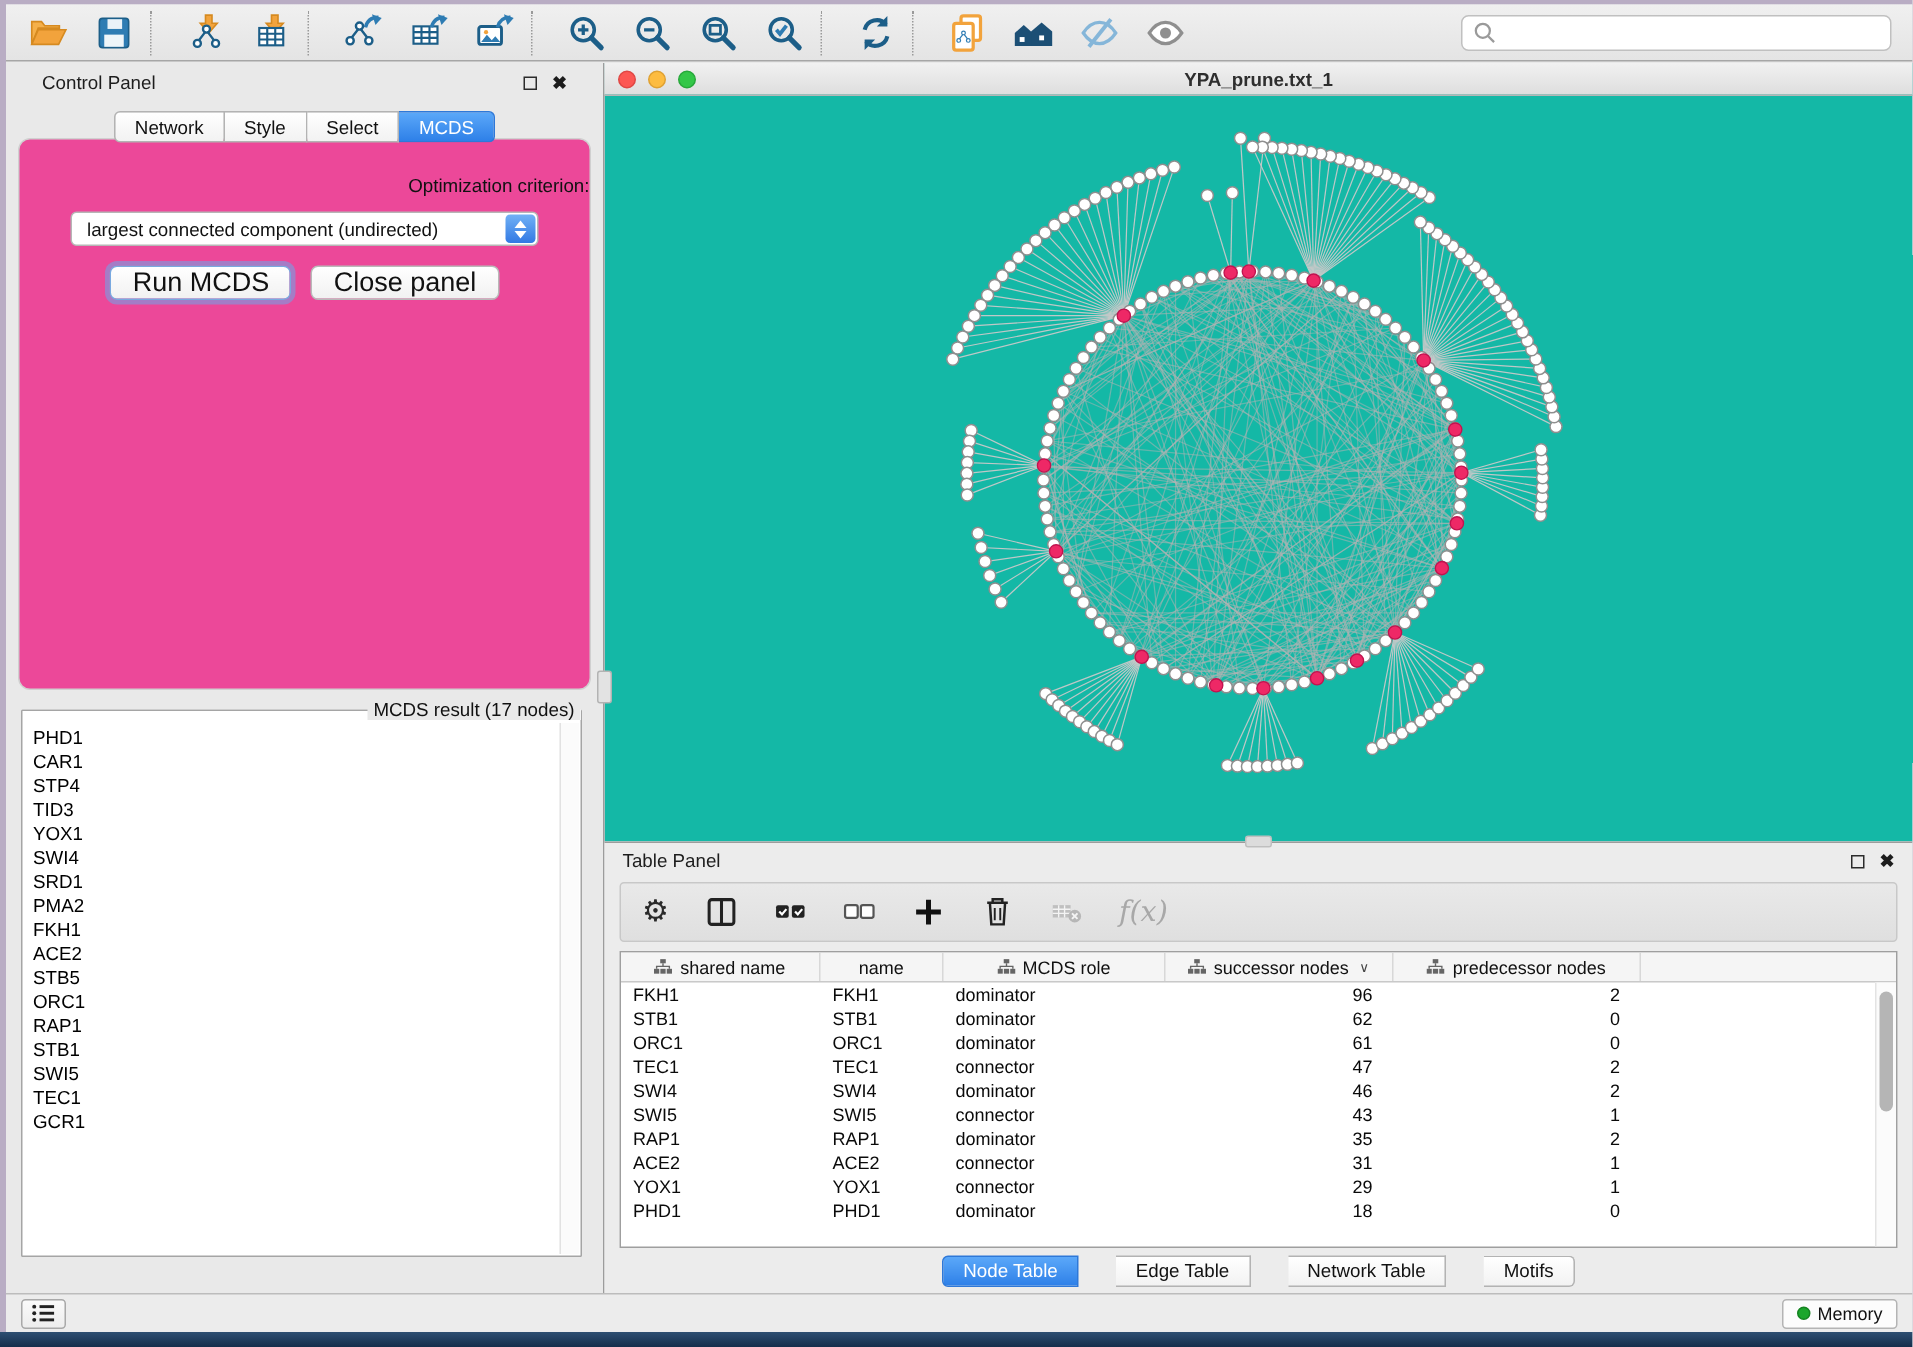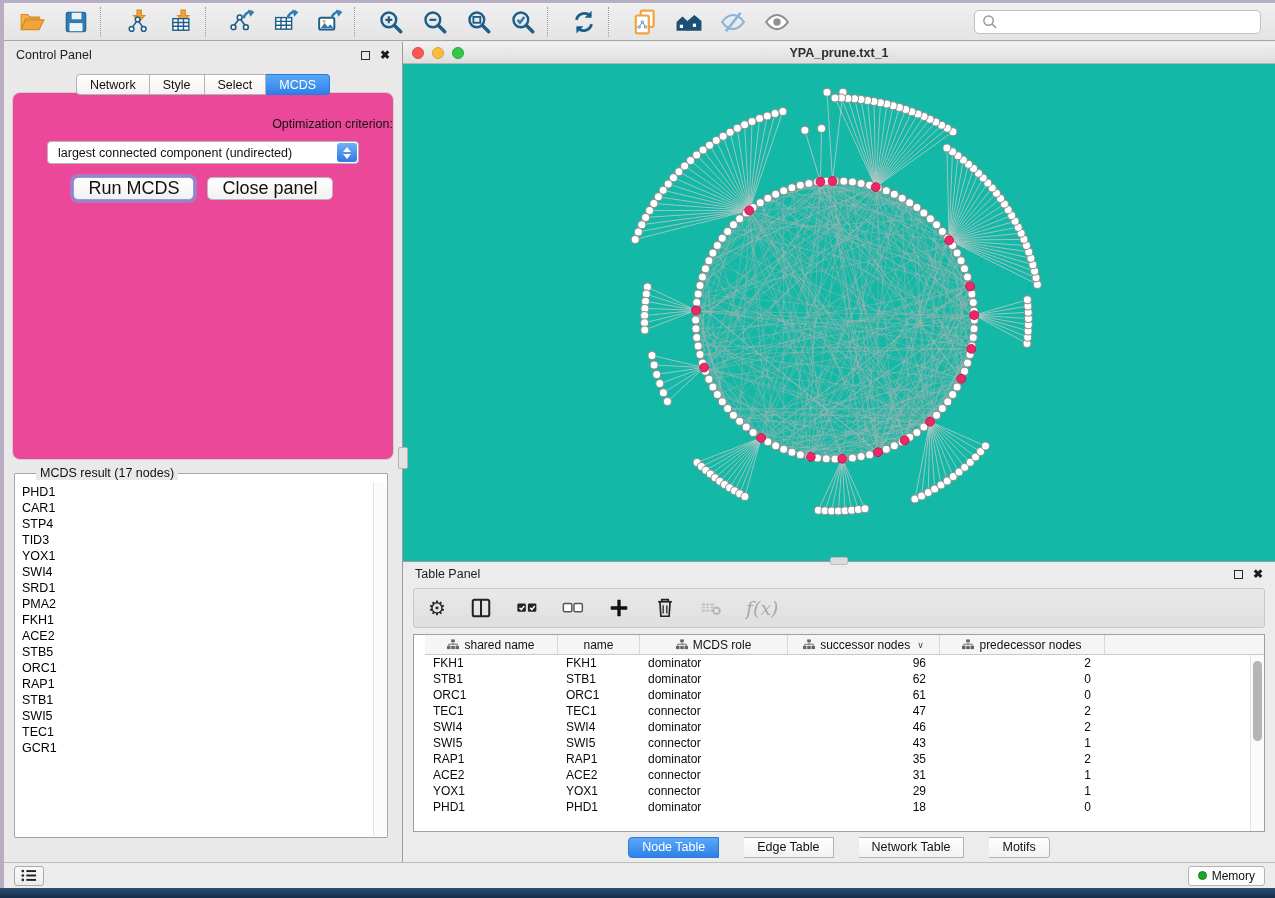--- a/index.html
+++ b/index.html
@@ -26,21 +26,21 @@
     font-family:"Liberation Sans",sans-serif; }
 
   
   .main { position:absolute; top:39px; left:0; right:0; bottom:26px; display:flex; }
 
   
   .control-panel { width:399px; position:relative; background:#e9e9e9;
     border-right:1px solid #9c9c9c; }
   .v-grip { position:absolute; right:-6px; top:405px; width:10px; height:22px;
     background:#e3e3e3; border:1px solid #b3b3b3; border-radius:2px; z-index:6; }
-  .cp-header { height:26px; display:flex; align-items:center; padding:0 12px;
+  .cp-header { height:26px; display:flex; align-items:center; padding:0 24px;
     font-size:12.5px; color:#1d1d1d; }
   .panel-icons { margin-left:auto; display:flex; align-items:center; gap:10px; }
   .float-icon { width:9px; height:9px; border:1.6px solid #2b2b2b; display:inline-block; }
   .close-icon { font-size:12px; font-weight:bold; color:#1c1c1c; line-height:1; }
   .cp-tabs { position:absolute; top:32px; left:0; right:0; display:flex;
     justify-content:center; z-index:3; height:21px; }
   .seg { height:21px; font-size:12.5px; padding:0 13px; display:flex; align-items:center;
     background:linear-gradient(#ffffff,#f2f2f2); border:1px solid #b3b3b3; border-left:none;
     color:#111; cursor:default; }
   .seg:first-child { border-left:1px solid #b3b3b3; border-radius:4px 0 0 4px; }
@@ -59,22 +59,22 @@
   .stepper i { width:0; height:0; border-left:4px solid transparent; border-right:4px solid transparent; }
   .stepper i.up { border-bottom:5px solid #fff; }
   .stepper i.down { border-top:5px solid #fff; }
   .cp-buttons { margin-top:13px; display:flex; justify-content:center; gap:13px; }
   .btn { height:23px; padding:0 14px; font-size:18px; color:#111;
     background:linear-gradient(#ffffff,#f1f1f1); border:1px solid #b9b9b9; border-radius:5px;
     display:flex; align-items:center; font-family:"Liberation Sans",sans-serif; }
   .btn.focus-ring { border-color:#79a9e0; box-shadow:0 0 0 3px rgba(108,168,235,.55); }
   .cp-result { position:absolute; top:424px; left:10px; width:374px; height:372px;
     border:1px solid #a5a5a5; background:#fff; border-radius:1px; padding:0; }
-  .cp-result legend { font-size:12.5px; color:#111; margin-left:21px; padding:0 4px;
-    background:#e9e9e9; }
+  .cp-result legend { font-size:12.5px; color:#111; margin-left:0; padding:0 4px;
+    background:#e9e9e9;text-align:right; }
   .result-list { position:absolute; left:1px; right:15px; top:2px; bottom:1px;
     overflow:hidden; text-align:left; padding:2px 0 0 6px; }
   .result-list div { font-size:12.5px; height:16px; line-height:16px; color:#000; }
   .result-scroll { position:absolute; right:1px; top:2px; bottom:1px; width:13px;
     background:#fbfbfb; border-left:1px solid #e2e2e2; }
 
   
   .right-col { flex:1; display:flex; flex-direction:column; min-width:0; }
   .network-view { height:519px; background:#14b8a6; display:flex; flex-direction:column; }
   .nv-titlebar { height:22px; background:linear-gradient(#f1f1f1,#dedede);
@@ -96,21 +96,21 @@
   .tp-header { height:24px; display:flex; align-items:center; padding:0 12px;
     font-size:12.5px; color:#1d1d1d; }
   .tp-toolbar { margin:2px 10px 0; height:40px; background:linear-gradient(#e9e9e9,#dfdfdf);
     border:1px solid #c8c8c8; border-radius:3px; display:flex; align-items:center;
     padding-left:14px; gap:24px; }
   .tico { display:flex; align-items:center; justify-content:center; height:24px; }
   .tico svg { width:22px; height:22px; }
   .tico.gear { font-size:20px; color:#2b2b2b; line-height:1; }
   .tico.fx { font-family:"DejaVu Serif", serif; font-style:italic; font-size:19px; color:#a8a8a8; }
   .tp-table { margin:6px 10px 0; flex:1; background:#fff; border:1px solid #9f9f9f;
-    position:relative; overflow:hidden; display:flex; flex-direction:column;padding-left:11px; }
+    position:relative; overflow:hidden; display:flex; flex-direction:column; }
   .thead { height:20px; background:#f5f5f5; border-bottom:1px solid #c9c9c9; display:flex; flex:none; }
   .th { display:flex; align-items:center; justify-content:center; gap:5px;
     border-right:1px solid #d8d8d8; font-size:12px; color:#111; }
   .th svg { width:12px; height:11px; flex:none; }
   .th .sort { font-size:9px; color:#444; margin-left:2px; }
   .tbody { flex:1; }
   .tr { display:flex; height:16px; }
   .td { font-size:12px; color:#0a0a0a; line-height:16px; white-space:nowrap; overflow:hidden; }
   .td.txt { padding-left:8px; text-align:left; }
   .td.num { padding-right:14px; text-align:right; }

